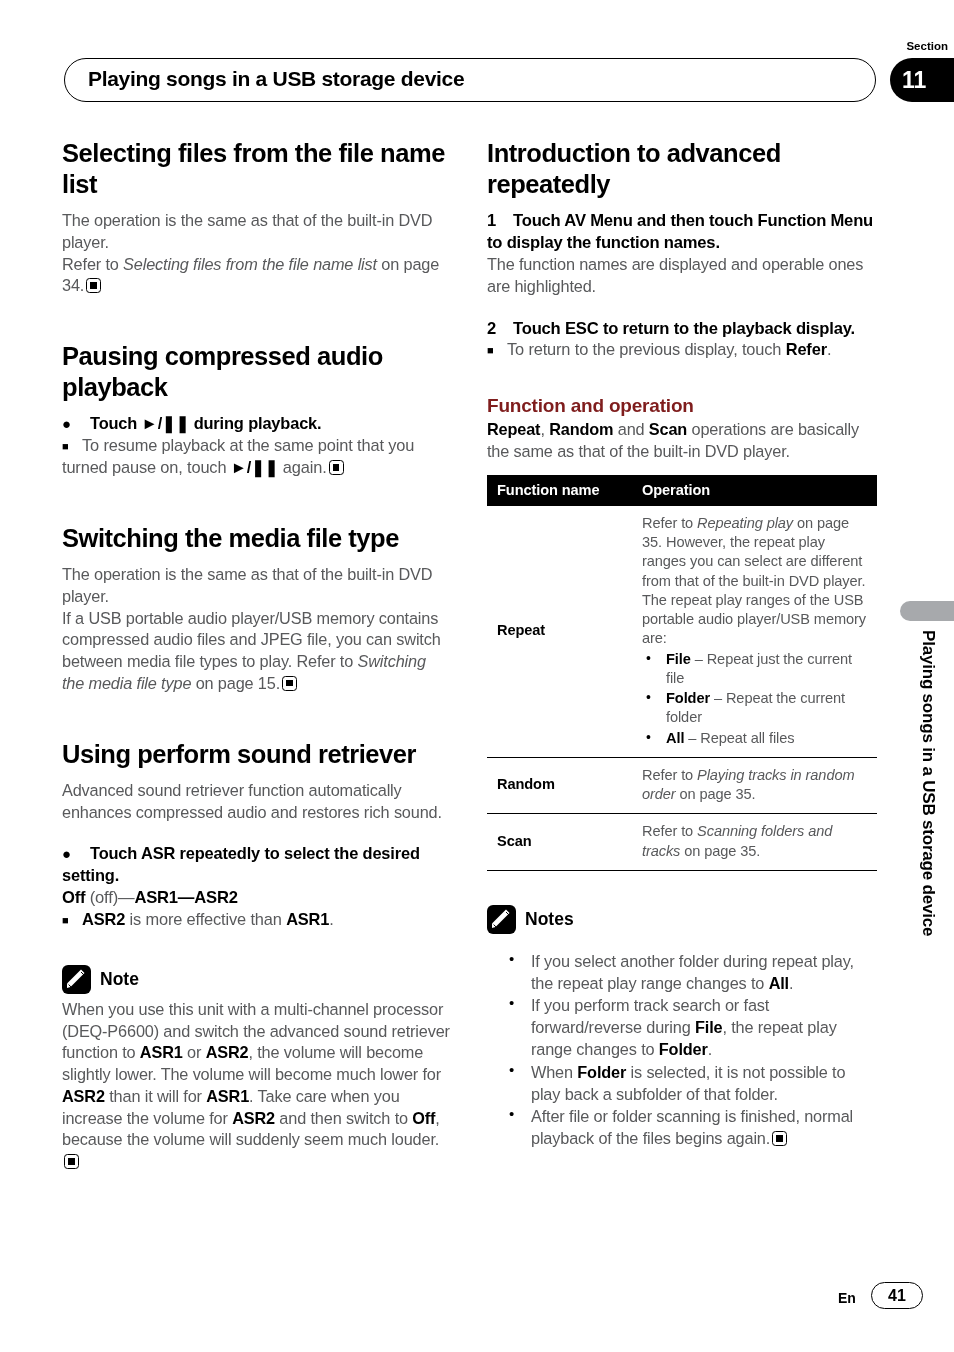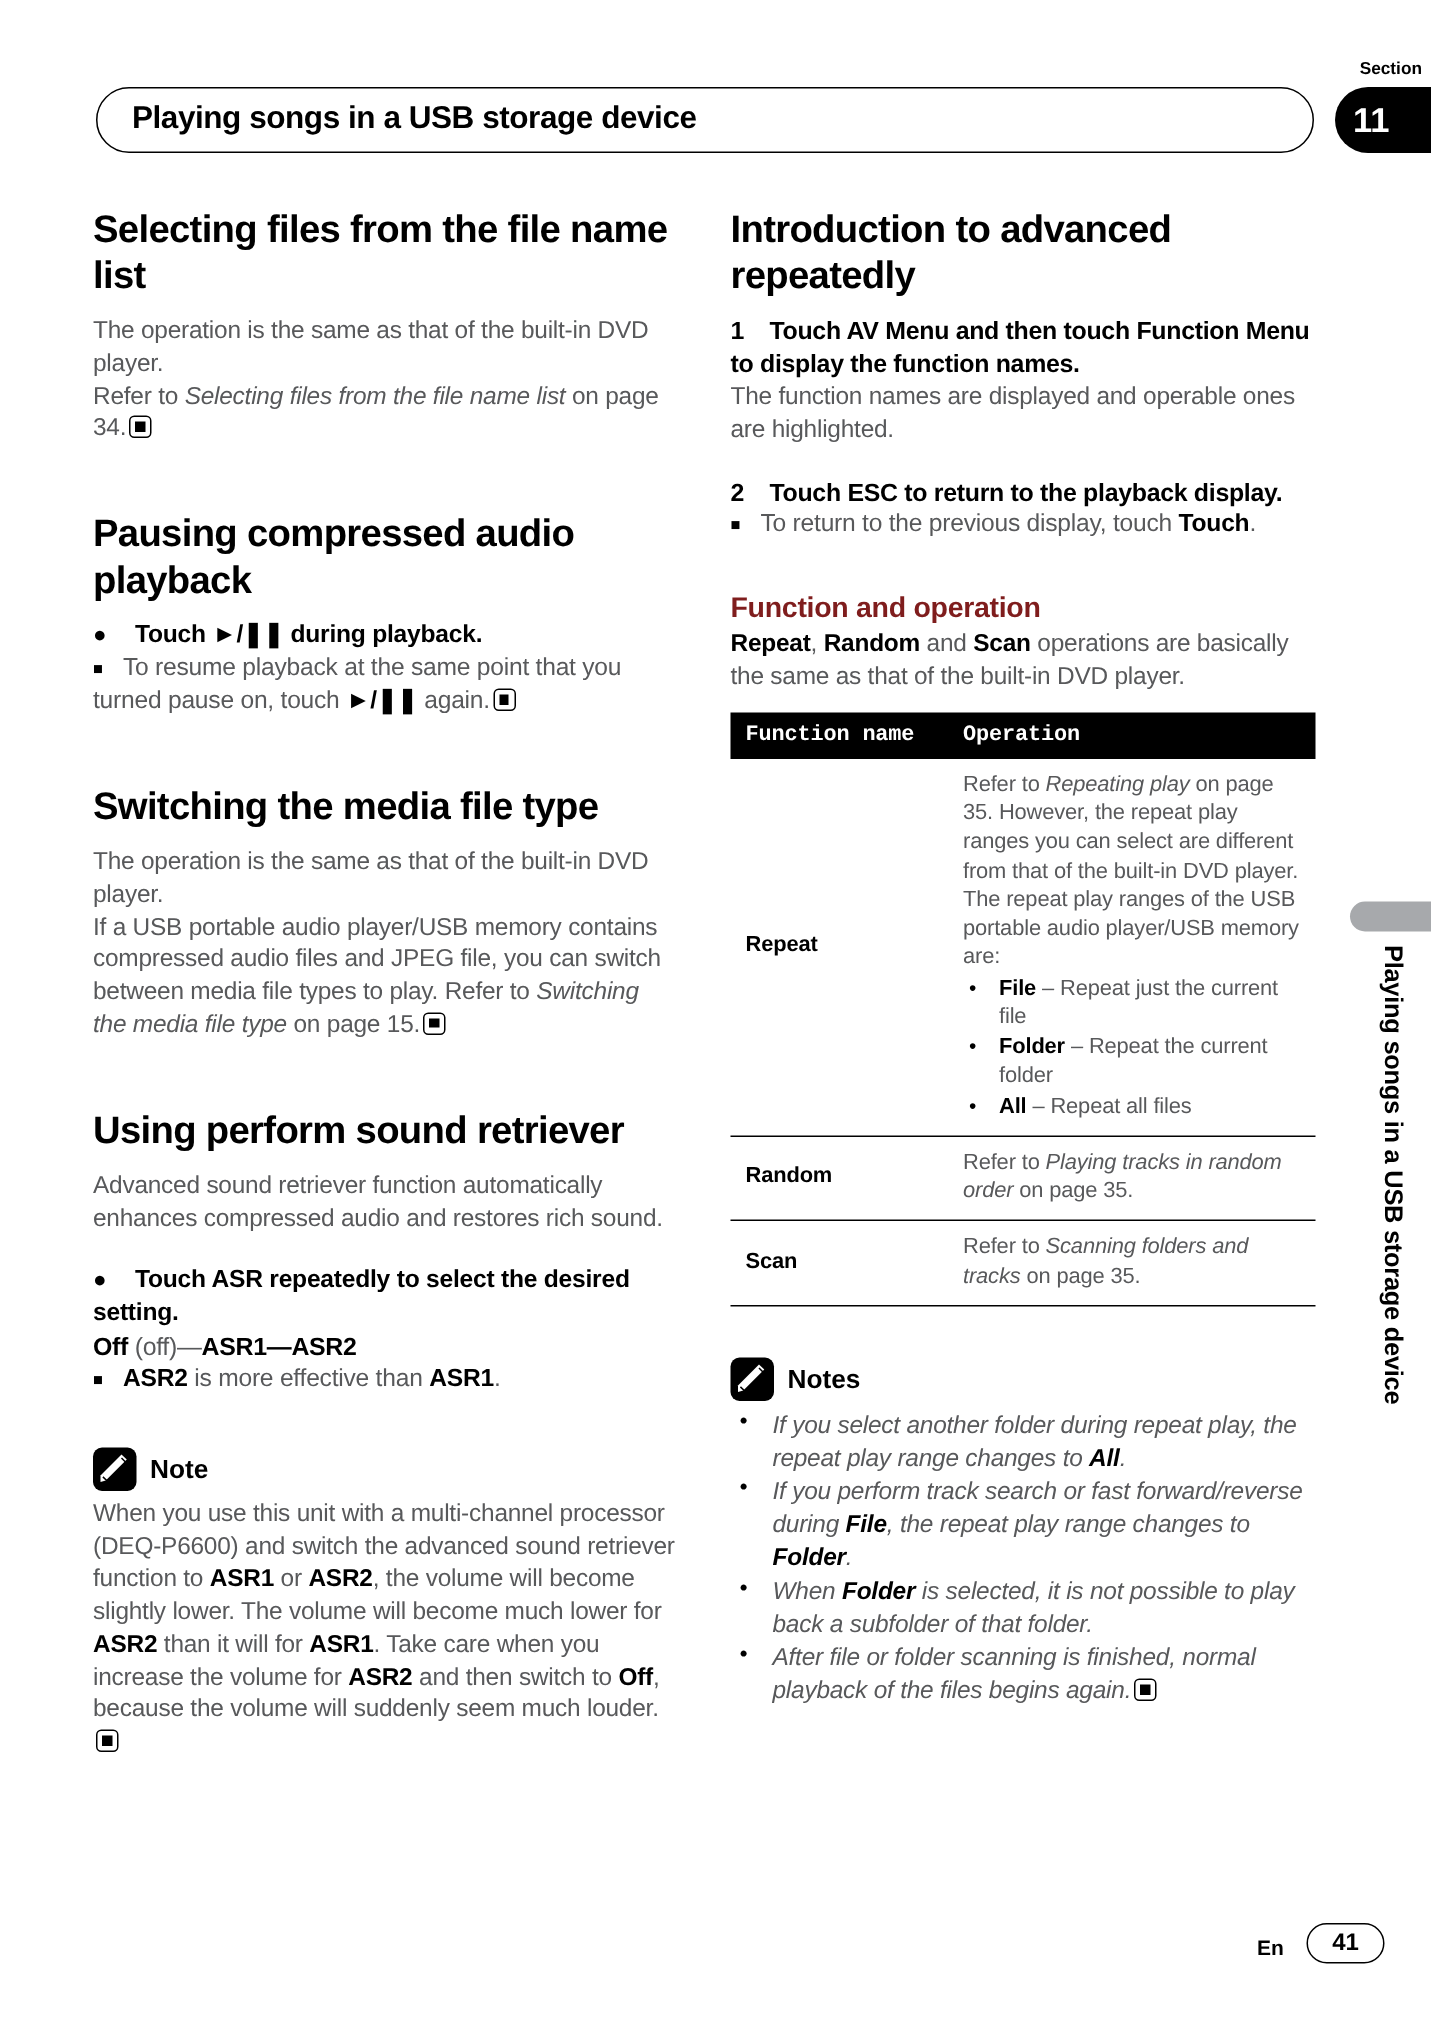--- a/index.html
+++ b/index.html
@@ -180,21 +180,20 @@
     table-layout: fixed;
   }
   table.fn-table thead th {
     background: #000;
     color: #fff;
     font-size: 14.6px;
     font-weight: bold;
     text-align: left;
     padding: 7px 0 8px 10px;
     letter-spacing: -0.1px;
-    font-family: Liberation Mono, monospace;
   }
   table.fn-table th.c-name { width: 135px; }
   table.fn-table td {
     vertical-align: middle;
     border-bottom: 1.6px solid #000;
     font-size: 14.6px;
     line-height: 1.32;
     color: #58595b;
     padding: 8px 6px 9px 0;
     letter-spacing: -0.1px;
@@ -226,23 +225,22 @@
     content: "\2022";
     position: absolute;
     left: 4px; top: -1px;
     color: #000;
     font-size: 14px;
   }
   ul.sub-bullets li b { color: #000; font-weight: bold; }
 
   ul.note-list {
     list-style: none;
-    margin: 0;
+    margin: 16px;
     padding: 0;
-    font-style: italic;
   }
   ul.note-list li {
     position: relative;
     padding-left: 28px;
     font-size: 16.3px;
     line-height: 1.36;
     color: #58595b;
     letter-spacing: -0.15px;
   }
   ul.note-list li::before {
@@ -352,21 +350,21 @@
 
 <div class="column" id="col-right">
 
   <h2 class="sec-head">Introduction to advanced repeatedly</h2>
   <p class="step"><span class="step-num">1</span><span>Touch AV Menu and then touch Function Menu to display the function names.</span></p>
   <p class="body">The function names are displayed and operable ones are highlighted.</p>
 
   <div class="gap-m"></div>
 
   <p class="step"><span class="step-num">2</span><span>Touch ESC to return to the playback display.</span></p>
-  <p class="bullet-sq"><span class="mk">■</span><span>To return to the previous display, touch </span><b>Touch</b><span>.</span></p>
+  <p class="bullet-sq"><span class="mk">■</span><span>To return to the previous display, touch </span><b>Refer</b><span>.</span></p>
 
   <div class="gap-l"></div>
 
   <h3 class="sub-head">Function and operation</h3>
   <p class="body"><b>Repeat</b><span>, </span><b>Random</b><span> and </span><b>Scan</b><span> operations are basically the same as that of the built-in DVD player.</span></p>
 
   <table class="fn-table">
     <thead>
       <tr>
         <th class="c-name">Function name</th>

